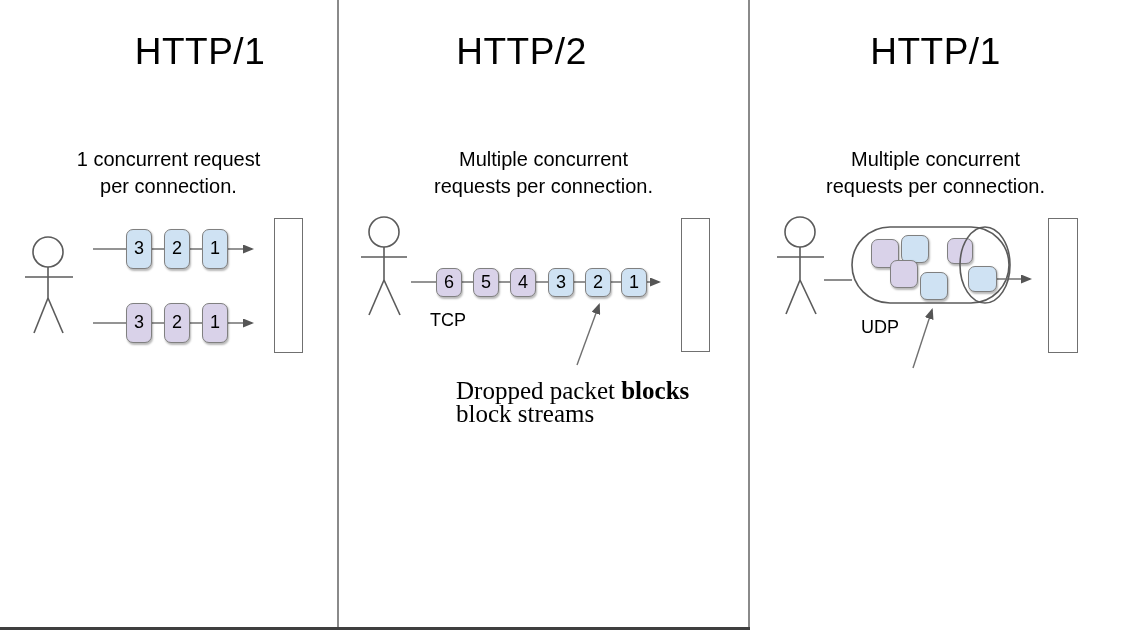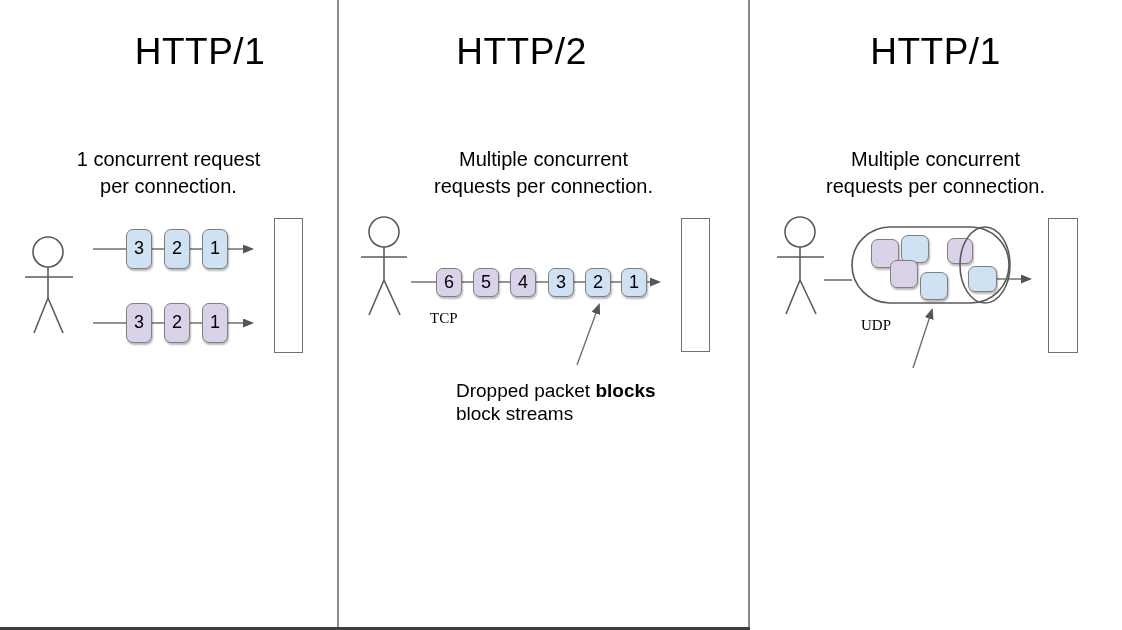--- a/index.html
+++ b/index.html
@@ -18,22 +18,22 @@
   .packet{
     position:absolute;box-sizing:border-box;border:1.5px solid #808080;border-radius:7px;
     box-shadow:1px 1.5px 2px rgba(0,0,0,.28);font-size:18px;text-align:center;z-index:6;
   }
   .packet[data-color="blue"]{background:#cfe2f3;}
   .packet[data-color="purple"]{background:#d9d2e9;}
   .packet.tall{width:26px;height:40px;line-height:37px;}
   .packet.sq{width:26px;height:29px;line-height:26px;}
   .packet.free{width:28px;height:28px;}
   .packet.under{z-index:4;}
-  .proto-label{position:absolute;font-size:15px;z-index:3;font-family:Liberation Serif, serif;}
-  .note{position:absolute;font-size:19px;line-height:23px;z-index:3;}
+  .proto-label{position:absolute;font-size:18px;z-index:3;}
+  .note{position:absolute;font-size:25px;line-height:23px;z-index:3;font-family:Liberation Serif, serif;}
   .note span[data-bold="true"]{font-weight:bold;}
 </style>
 </head>
 <body>
 
 <div class="canvas">
 
   <svg class="layer base" viewBox="0 0 1122 630">
     <defs>
       <marker id="ah" markerWidth="11" markerHeight="9" refX="9" refY="4.5" orient="auto" markerUnits="userSpaceOnUse">

